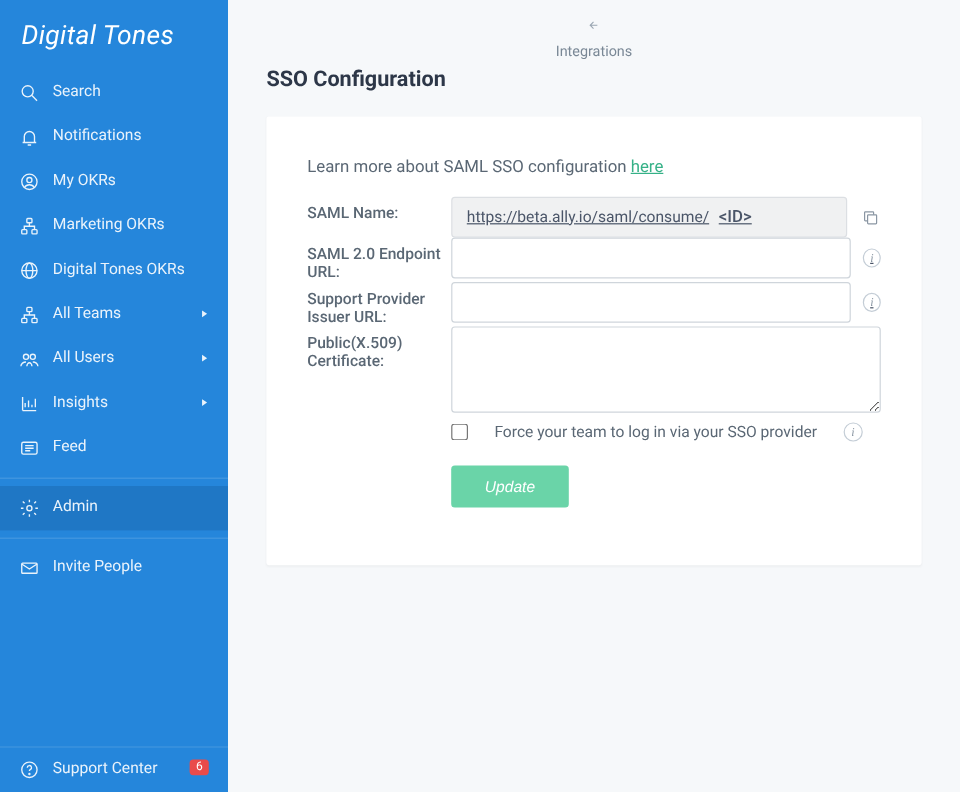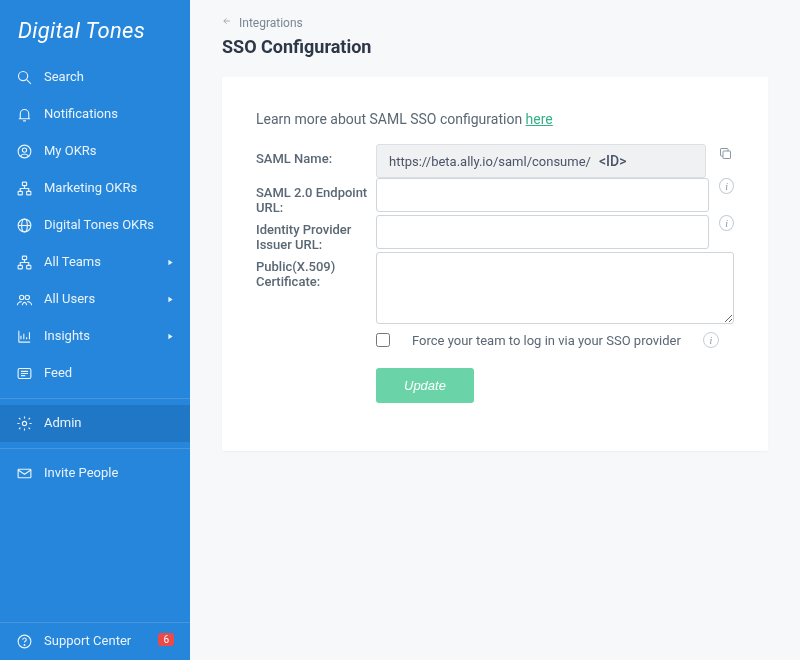--- a/index.html
+++ b/index.html
@@ -16,31 +16,31 @@
   .nav-icon svg { width: 17px; height: 17px; stroke: #eaf3fb; fill: none; stroke-width: 1.6; }
   .nav-label { flex: 1; }
   .nav-caret { width: 7px; height: 7px; }
   .nav-caret svg { width: 7px; height: 7px; fill: #eaf3fb; }
   .nav-divider { height: 1px; background: rgba(255,255,255,0.15); margin: 6px 0; }
   .nav-bottom { border-top: 1px solid rgba(255,255,255,0.15); }
   .badge { background: #e94b4b; color: #fff; font-size: 10px; padding: 1px 5px; border-radius: 3px; margin-left: auto; }
 
   
   .main { flex: 1; padding: 0 32px 32px; overflow-y: auto; height: 660px; }
-  .crumb { padding: 16px 0 6px; font-size: 12px; color: #7a8896; display: flex; align-items: center; gap: 6px; }
+  .crumb { padding: 16px 0 6px; font-size: 12px; color: #7a8896; display: flex; align-items: center; gap: 6px; flex-direction: column; }
   .crumb svg { width: 11px; height: 11px; stroke: #9aa6b2; }
   .page-title { font-size: 18px; font-weight: 700; color: #2d3748; margin-bottom: 20px; }
 
   .card { background: #fff; padding: 34px 34px 48px; border-radius: 2px; box-shadow: 0 1px 2px rgba(0,0,0,0.04); }
   .learn { color: #5a6774; margin-bottom: 17px; }
   .learn a { color: #35b187; text-decoration: underline; }
 
   .form-row { display: flex; align-items: flex-start; }
   .form-label { width: 120px; flex: 0 0 120px; font-size: 13px; color: #5a6774; font-weight: 500; padding-top: 7px; }
-  .form-field { flex: 1; display: flex; gap: 10px; }
+  .form-field { flex: 1; display: flex; align-items: center; gap: 10px; text-decoration: underline; }
   .readonly-box { flex: 1; background: #f0f1f2; border: 1px solid #dcdfe3; padding: 8px 12px; border-radius: 3px; display: flex; align-items: center; color: #4a5568; }
   .readonly-box .prefix { font-size: 13px; }
   .readonly-box .idslot { margin-left: 8px; font-weight: 500; }
   input[type=text], textarea { width: 100%; border: 1px solid #cfd5db; border-radius: 3px; padding: 8px 10px; font-size: 14px; font-family: inherit; color: #2d3748; }
   textarea { height: 72px; resize: vertical; }
   .side-btn { width: 18px; height: 18px; display: inline-flex; align-items: center; justify-content: center; color: #8a96a3; cursor: pointer; flex: 0 0 18px; }
   .side-btn svg { width: 15px; height: 15px; stroke: #8a96a3; fill: none; stroke-width: 1.6; }
   .info-dot { width: 16px; height: 16px; border: 1px solid #c4cdd6; border-radius: 50%; display: inline-flex; align-items: center; justify-content: center; font-size: 10px; color: #8a96a3; font-style: italic; font-family: serif; cursor: pointer; }
 
   .check-row { display: flex; align-items: center; gap: 22px; margin: 8px 0 20px 120px; }
@@ -239,21 +239,21 @@
 
     <div class="form-row">
       <div class="form-label">SAML 2.0 Endpoint URL:</div>
       <div class="form-field">
         <input type="text" value="" style="">
         <span class="info-dot">i</span>
       </div>
     </div>
 
     <div class="form-row">
-      <div class="form-label">Identity Provider Issuer URL:</div>
+      <div class="form-label">Support Provider Issuer URL:</div>
       <div class="form-field">
         <input type="text" value="" style="">
         <span class="info-dot">i</span>
       </div>
     </div>
 
     <div class="form-row">
       <div class="form-label">Public(X.509) Certificate:</div>
       <div class="form-field">
         <textarea style=""></textarea>

